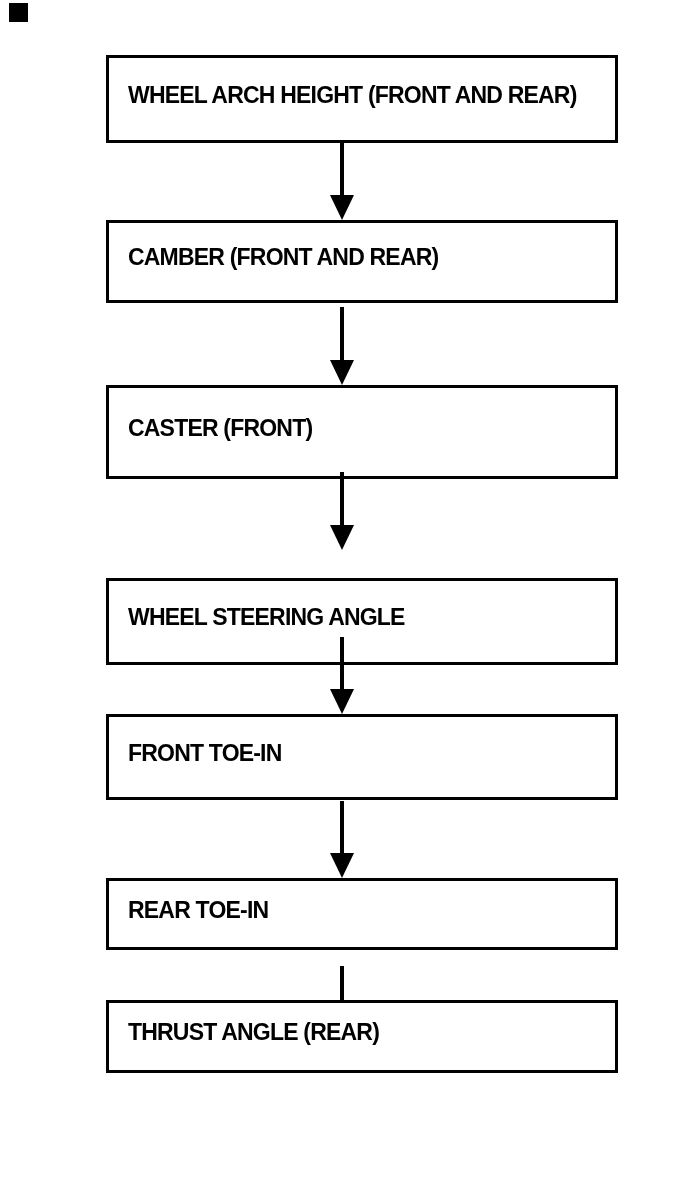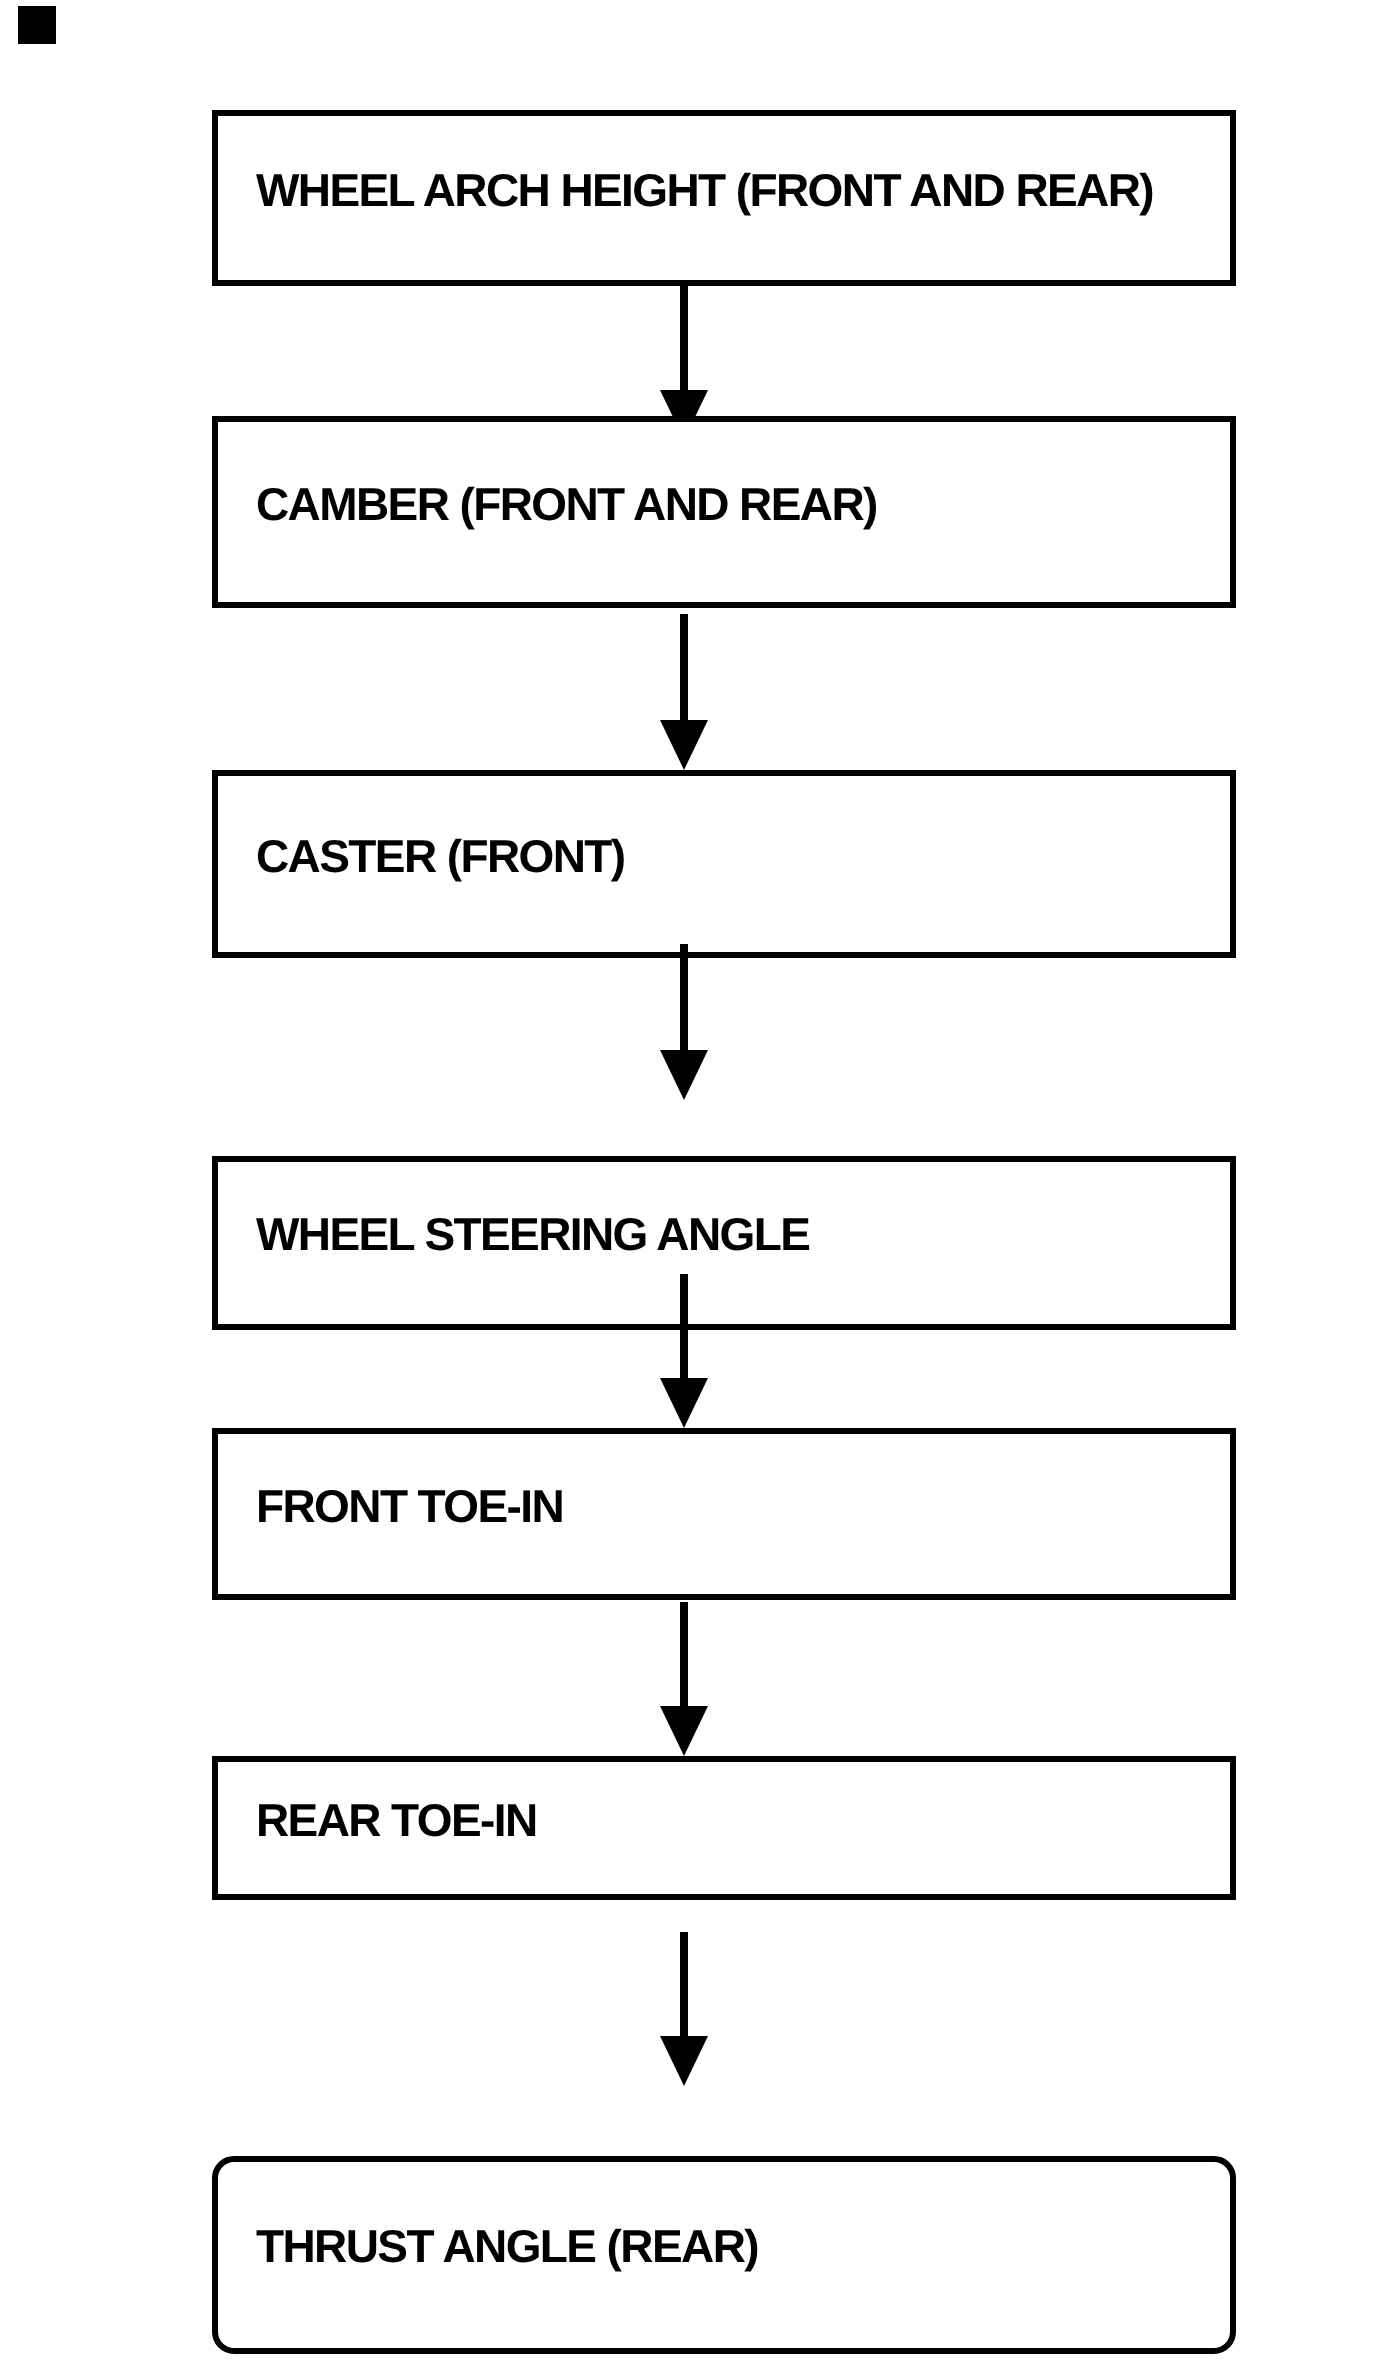--- a/index.html
+++ b/index.html
@@ -35,26 +35,26 @@
     padding: 8px 8px 16px 19px;
   }
   .flow-label {
     font-weight: 700;
     font-size: 23px;
     letter-spacing: -0.8px;
     color: #000000;
     white-space: nowrap;
   }
   .box-0 { top: 55px;   height: 88px; }
-  .box-1 { top: 208px;  height: 96px; }
+  .box-1 { top: 220px;  height: 83px; }
   .box-2 { top: 385px;  height: 94px; }
   .box-3 { top: 550px;  height: 87px; margin-top: 28px; }
   .box-4 { top: 714px;  height: 86px; }
   .box-5 { top: 878px;  height: 72px; }
-  .box-6 { top: 1078px; height: 99px; border-radius: 11px; }
+  .box-6 { top: 1000px; height: 73px; }
   .arrow {
     position: absolute;
     left: 330px;
     width: 24px;
     display: flex;
     flex-direction: column;
     align-items: center;
   }
   .arrow .stem {
     width: 4px;

